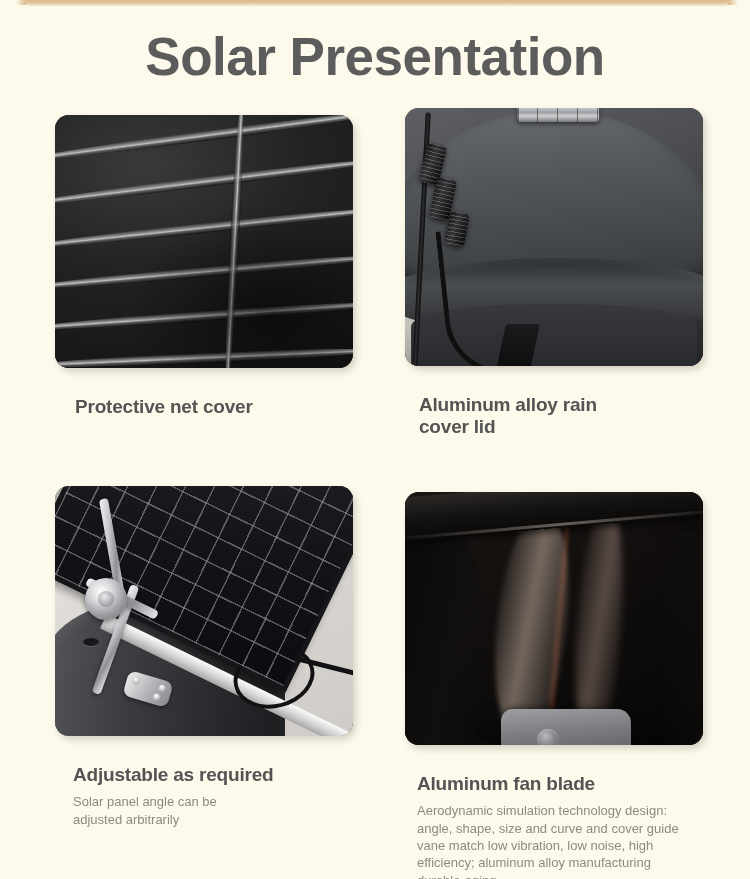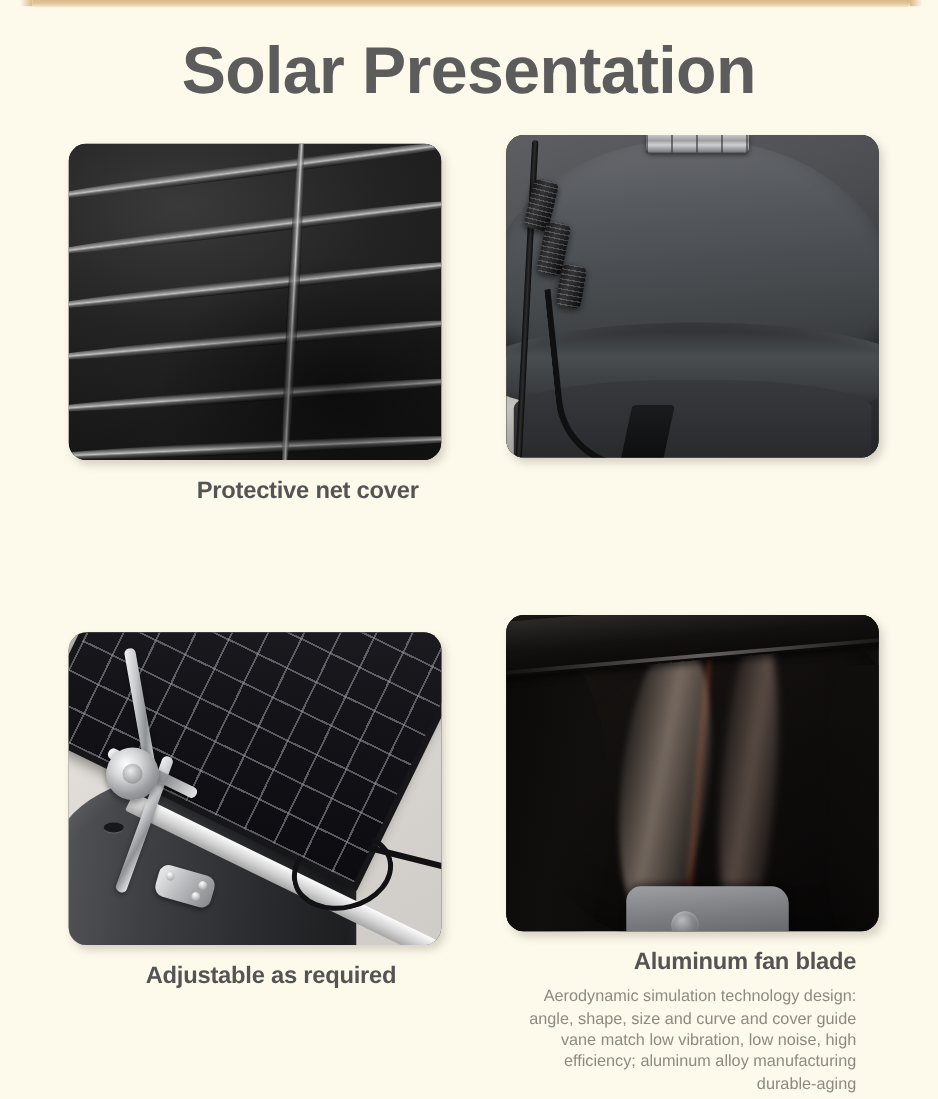--- a/index.html
+++ b/index.html
@@ -35,36 +35,36 @@
     letter-spacing:-0.5px;
     font-family:"Liberation Sans", sans-serif;
   }
 
   
   .cards { position:absolute; top:0; left:0; width:750px; height:879px; }
 
   .card { position:absolute; }
   .card-1 { left:55px;  top:115px; width:298px; }
   .card-2 { left:405px; top:108px; width:298px; }
-  .card-3 { left:55px;  top:506px; width:280px; }
+  .card-3 { left:55px;  top:486px; width:280px; }
   .card-4 { left:405px; top:492px; width:298px; }
 
   .photo {
     width:298px; height:253px;
     border-radius:14px;
     overflow:hidden;
     position:relative;
     box-shadow:3px 4px 7px rgba(80,70,50,0.22);
     background:#1c1c1c;
   }
   .card-2 .photo { height:258px; }
   .card-3 .photo { height:250px; }
   .card-4 .photo { height:253px; }
 
-  .card-text { padding:14px 18px 0 18px;text-align:right; }
+  .card-text { padding:28px 18px 0 18px; }
   .card-1 .card-text { padding-left:20px; }
   .card-2 .card-text { padding-left:14px; }
   .card-3 .card-text { padding-left:18px; }
   .card-4 .card-text { padding-left:12px; }
 
   .card-title {
     font-size:19px; font-weight:bold; color:#545454;
     line-height:1.18; letter-spacing:-0.2px;
   }
   .card-desc {
@@ -362,20 +362,22 @@
           <div class="plug-rib"></div>
         </div>
       <div class="plug plug-b">
           <div class="plug-rib"></div>
         </div>
       <div class="plug plug-c">
           <div class="plug-rib"></div>
         </div>
     </div>
     <div class="card-text">
+      <div class="card-title" style="white-space:pre-line">Aluminum alloy rain
+cover lid</div>
     </div>
   </div>
 
   <div class="card card-3">
     <div class="photo">
       <div class="sp-bg"></div>
       <div class="sp-drum"></div>
       <div class="sp-vent"></div>
       <div class="sp-panel">
         <div class="sp-cells"></div>
@@ -389,20 +391,22 @@
       <div class="sp-arm arm-3"></div>
       <div class="sp-hub"></div>
       <div class="sp-foot">
         <div class="sp-screw" style="left:6px;  top:5px;"></div>
         <div class="sp-screw" style="right:6px; top:5px;"></div>
         <div class="sp-screw" style="right:9px; bottom:4px;"></div>
       </div>
     </div>
     <div class="card-text">
       <div class="card-title">Adjustable as required</div>
+      <div class="card-desc">Solar panel angle can be
+adjusted arbitrarily</div>
     </div>
   </div>
 
   <div class="card card-4">
     <div class="photo">
       <div class="fb-bg"></div>
       <div class="fb-blade"></div>
       <div class="fb-crease"></div>
       <div class="fb-sheen"></div>
       <div class="fb-sheen2"></div>

